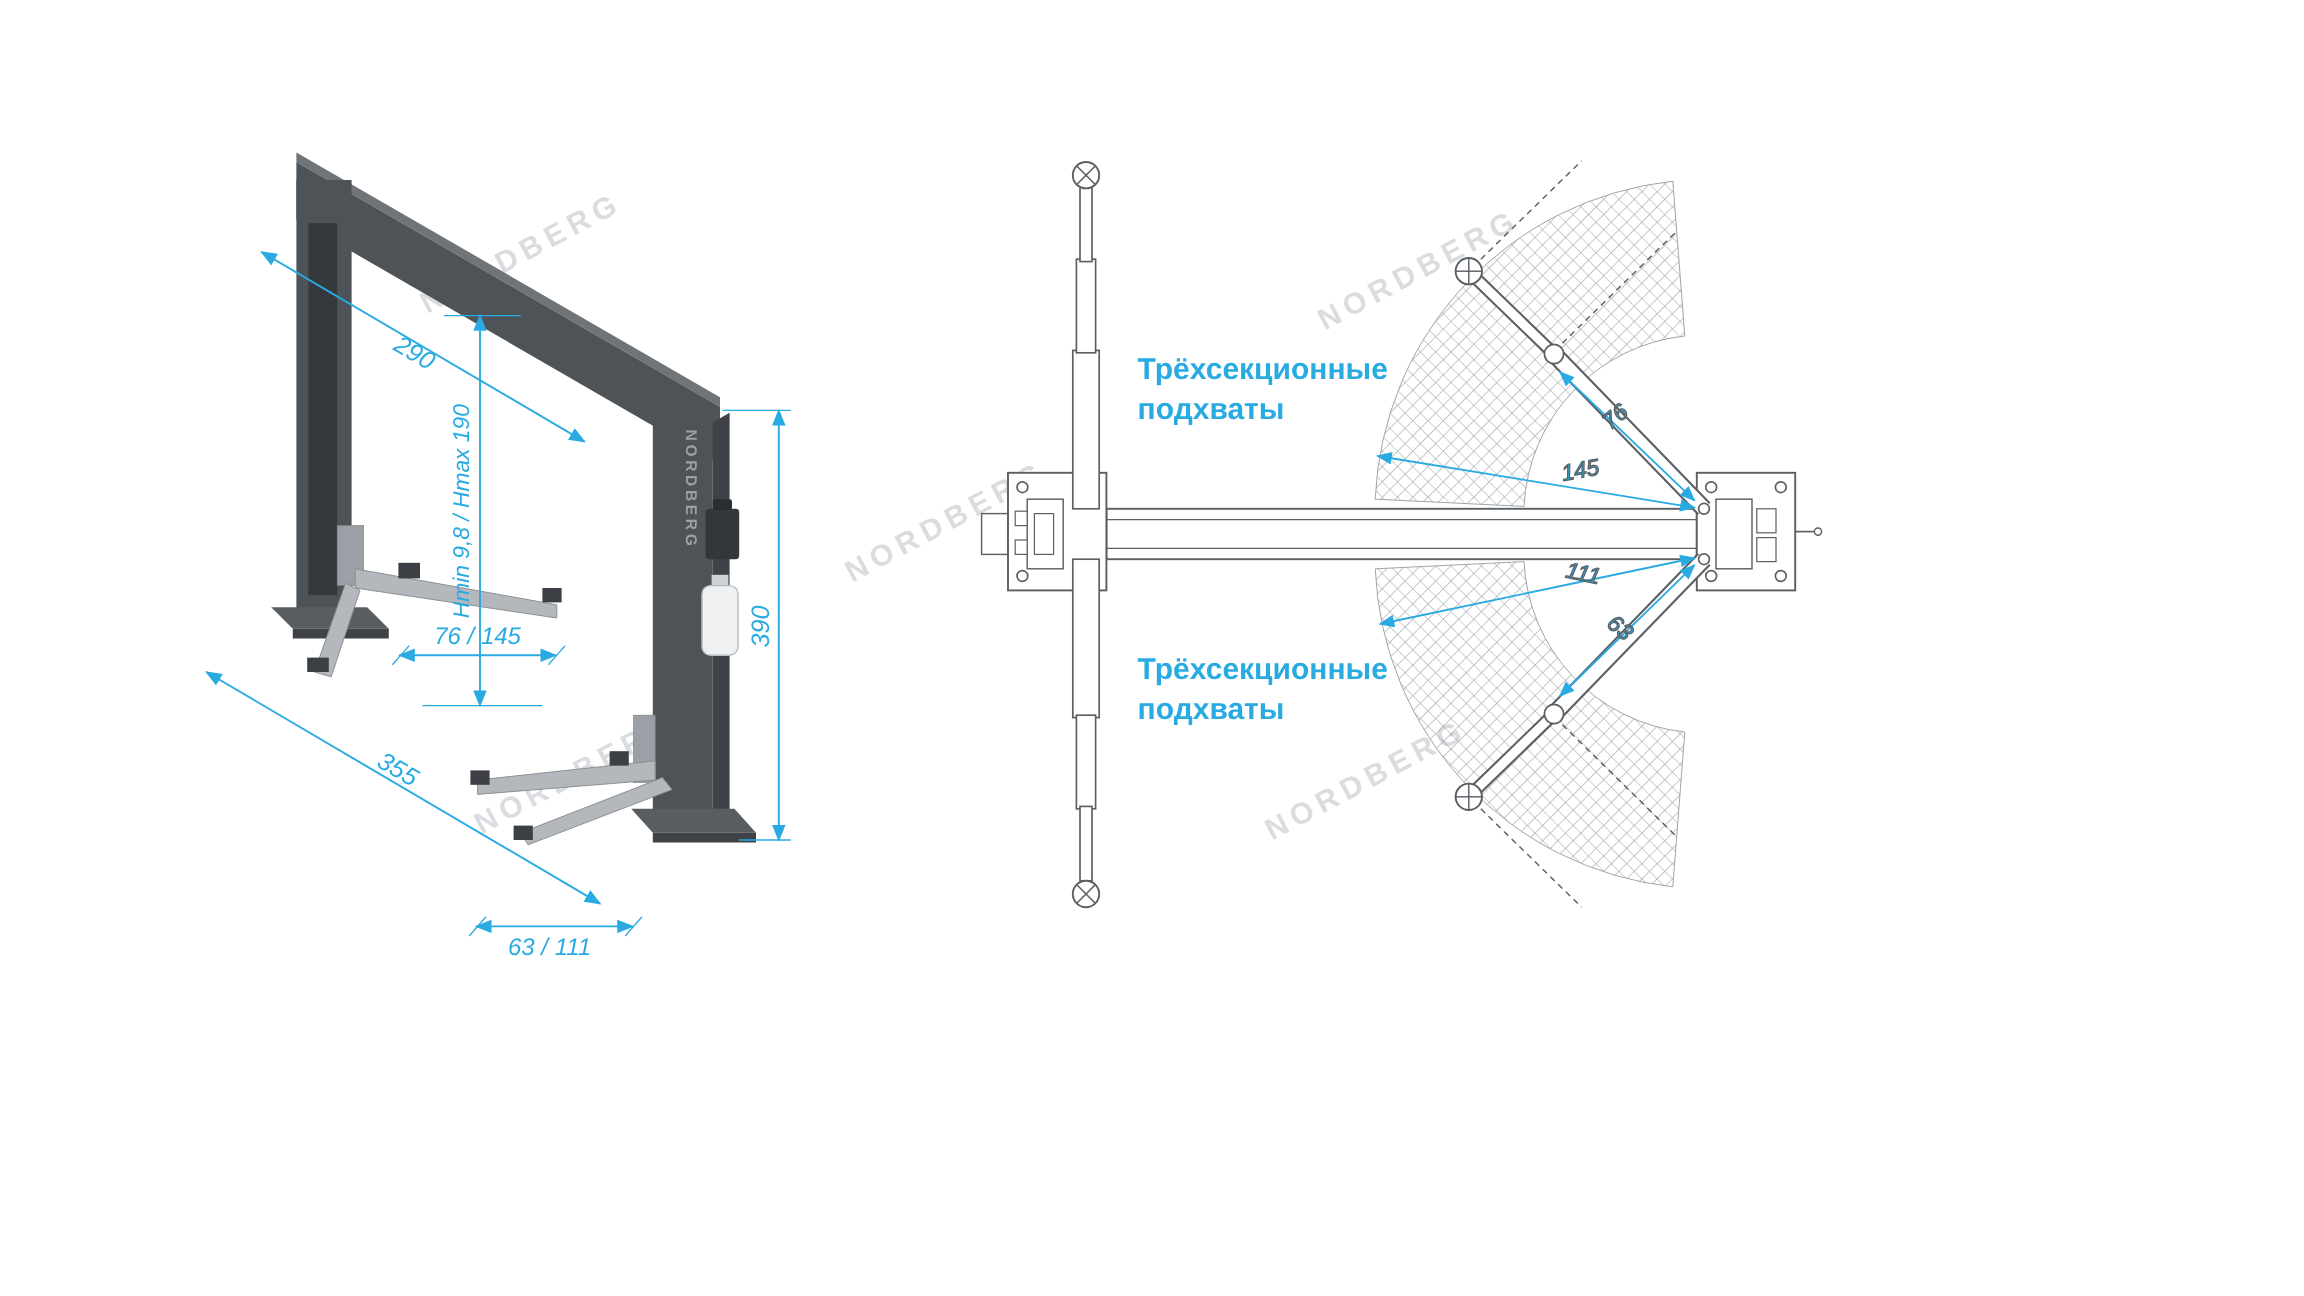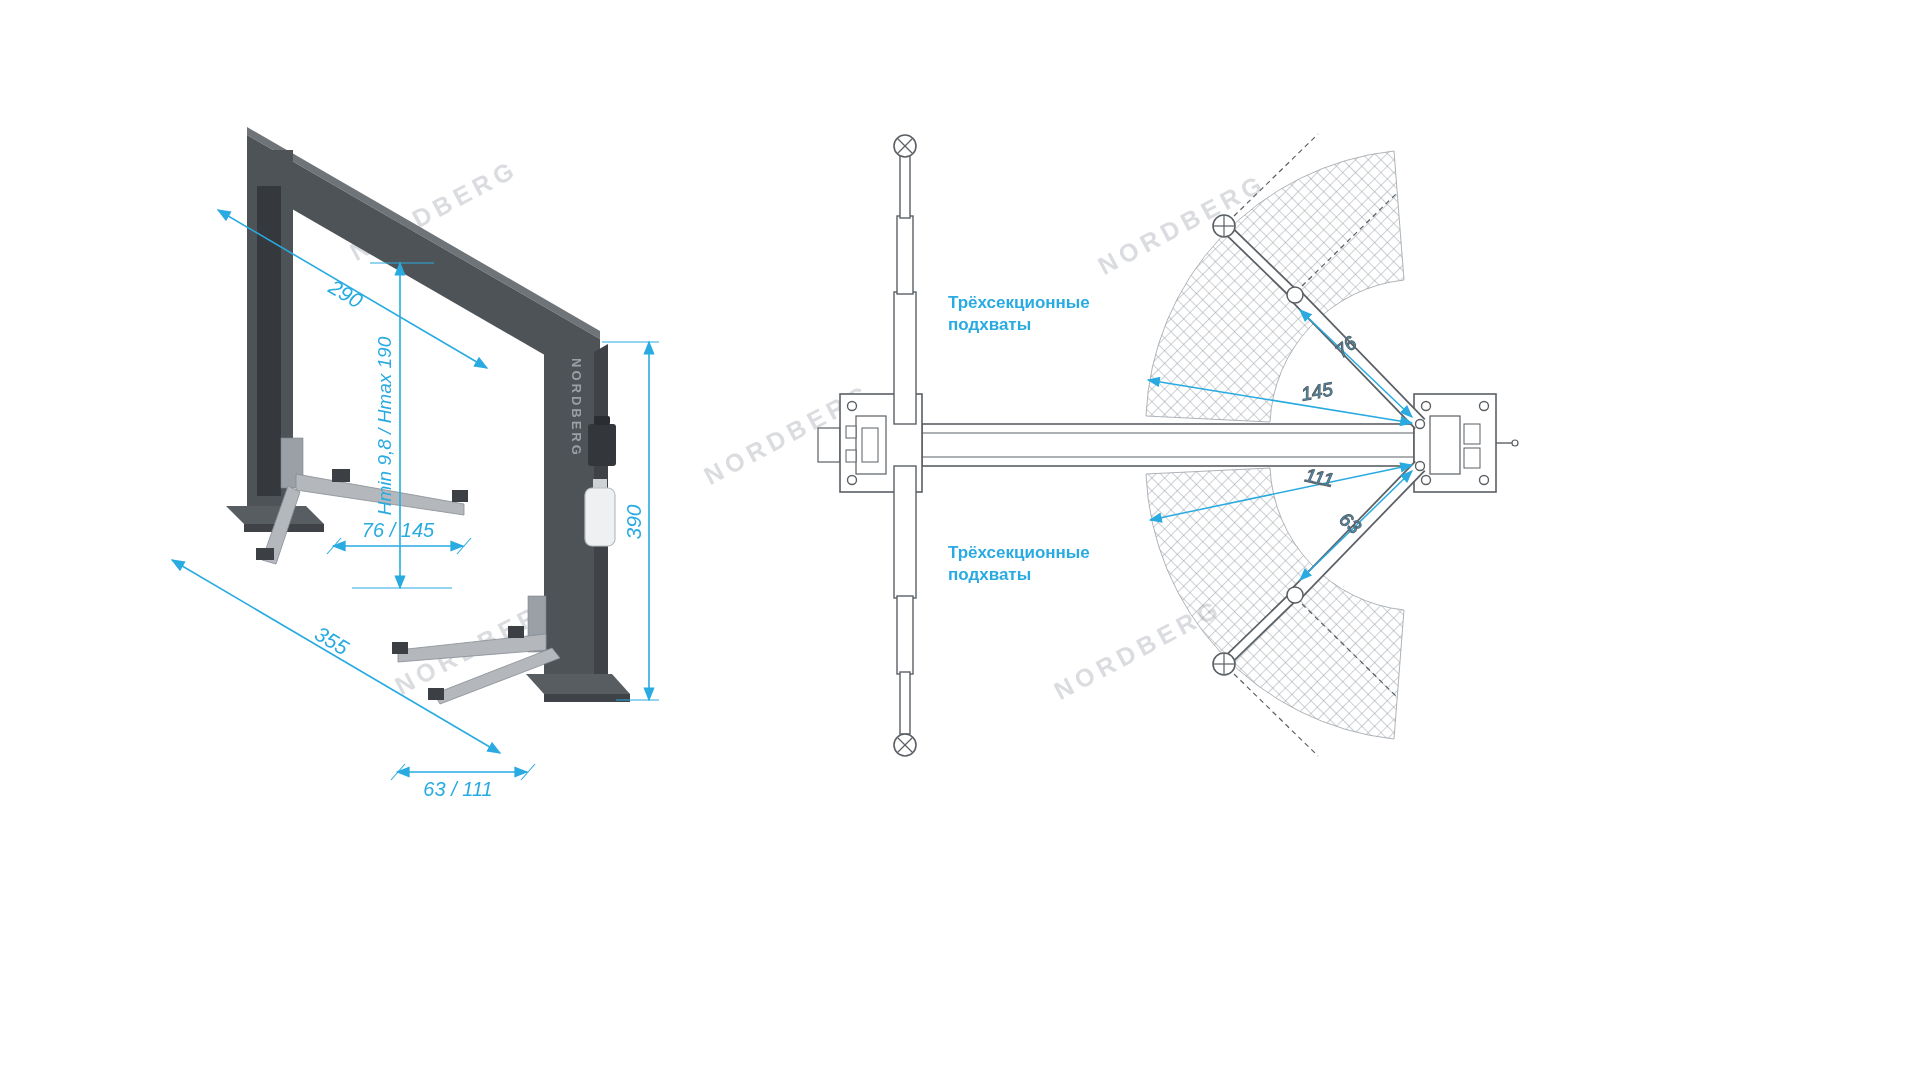--- a/index.html
+++ b/index.html
@@ -2,21 +2,21 @@
 <html><head>
 <meta charset="utf-8">
 <style>
   html,body{margin:0;padding:0;background:#ffffff;}
   #canvas{position:relative;width:1920px;height:1080px;background:#ffffff;overflow:hidden;
           font-family:"Liberation Sans",sans-serif;}
   svg{position:absolute;left:0;top:0;}
   .dim-label{font-family:"Liberation Sans",sans-serif;font-style:italic;fill:#29abe2;}
   .wm{font-family:"Liberation Sans",sans-serif;font-weight:bold;fill:#dadcdf;letter-spacing:5px;font-size:25px;}
   .brand-post{font-family:"Liberation Sans",sans-serif;font-weight:bold;fill:#9aa0a5;letter-spacing:3px;font-size:13px;}
-  .blue-note{position:absolute;color:#29abe2;font-size:17px;font-weight:600;line-height:1.3;
+  .blue-note{position:absolute;color:#29abe2;font-size:25px;font-weight:600;line-height:1.3;
              white-space:pre-line;font-family:"Liberation Sans",sans-serif;}
 </style>
 </head>
 <body>
 
 <div id="canvas">
 
 <svg width="1920" height="1080" viewBox="0 0 1920 1080">
   <defs>
     <marker id="arr" viewBox="0 0 10 8" refX="9" refY="4" markerWidth="9" markerHeight="7" orient="auto-start-reverse">

